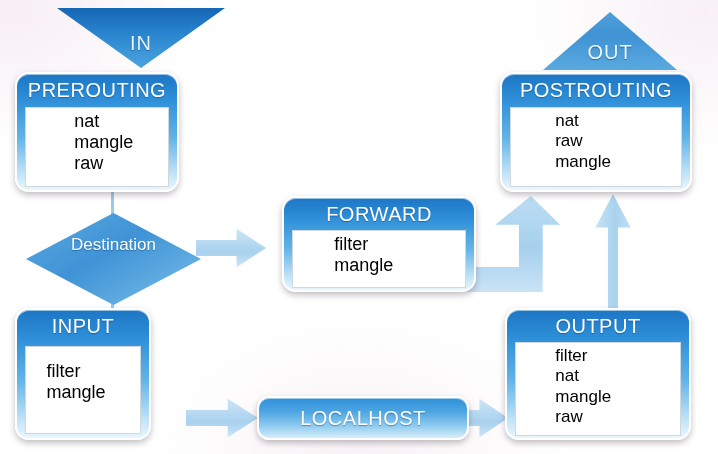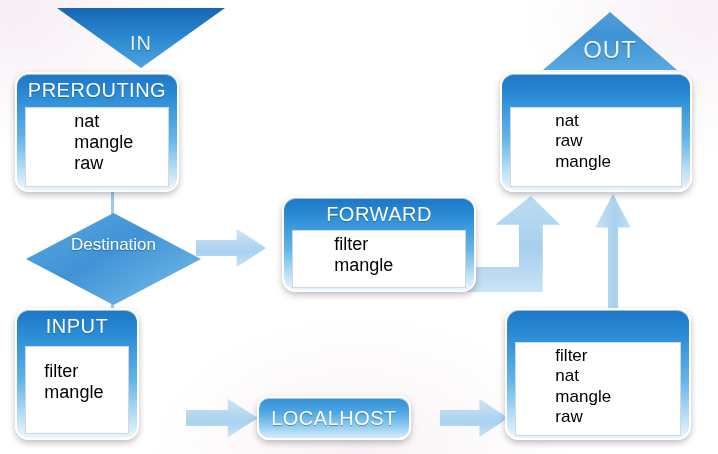--- a/index.html
+++ b/index.html
@@ -61,29 +61,29 @@
 
   #postrouting{left:500px;top:72px;width:192px;height:120px;}
   #postrouting .chain-title{font-size:20px;}
   #postrouting .tables{top:33px;height:80px;}
   #postrouting .tables div{font-size:17px;line-height:1.2;padding-left:26%;}
 
   #forward{left:262px;top:196px;width:194px;height:96px;margin-left:20px;}
   #forward .tables{top:32px;height:58px;}
   #forward .tables div{padding-left:24%;}
 
-  #input{left:15px;top:308px;width:124px;height:132px;}
+  #input{left:15px;top:308px;width:136px;height:132px;}
   #input .tables{top:36px;height:88px;padding-top:14px;}
   #input .tables div{padding-left:18%;}
 
   #output{left:505px;top:308px;width:186px;height:132px;}
   #output .tables{top:32px;height:94px;}
   #output .tables div{font-size:17px;line-height:1.2;padding-left:24%;}
 
-  #localhost{left:257px;top:396px;width:154px;height:44px;border-radius:12px;
+  #localhost{left:257px;top:396px;width:212px;height:44px;border-radius:12px;
     background:linear-gradient(180deg,#2f90d8 0%, #4fa6e2 35%, #8fcbef 70%, #d7eefb 100%);}
   #localhost .chain-title{top:9px;font-size:20px;}
 
   
   .tri{position:absolute;z-index:3;}
   #in-tri{
     left:57px;top:8px;width:168px;height:60px;
     background:linear-gradient(180deg,#1666b4 0%, #2a86cf 45%, #4ba4e0 100%);
     clip-path:polygon(0% 0%, 100% 0%, 50% 100%);
     filter:drop-shadow(2px 2px 2px rgba(90,80,90,.45));
@@ -94,21 +94,21 @@
     text-shadow:0 1px 1px rgba(0,50,100,.5);
   }
   #out-tri{
     left:543px;top:12px;width:134px;height:58px;
     background:linear-gradient(180deg,#4f9ed8 0%, #3f93d4 40%, #5aa9e0 100%);
     clip-path:polygon(50% 0%, 100% 100%, 0% 100%);
     filter:drop-shadow(2px 2px 2px rgba(90,80,90,.45));
   }
   #out-tri .tri-label{
     position:absolute;left:0;right:0;bottom:6px;text-align:center;
-    color:#eaf5fc;font-size:24px;letter-spacing:1px;
+    color:#eaf5fc;font-size:20px;letter-spacing:1px;
     text-shadow:0 1px 1px rgba(0,50,100,.5);
   }
 
   
   #decision{
     position:absolute;left:26px;top:213px;width:175px;height:92px;
     background:linear-gradient(150deg,#5aa8df 0%, #3f93d6 45%, #7cc0ea 100%);
     clip-path:polygon(50% 0%, 100% 50%, 50% 100%, 0% 50%);
     filter:drop-shadow(2px 2px 2px rgba(90,80,90,.4));
     z-index:3;
@@ -184,20 +184,21 @@
   <div class="chain" id="prerouting">
     <div class="chain-title">PREROUTING</div>
     <div class="tables">
       <div>nat</div>
       <div>mangle</div>
       <div>raw</div>
     </div>
   </div>
 
   <div class="chain" id="postrouting">
+    <div class="chain-title">POSTROUTING</div>
     <div class="tables">
       <div>nat</div>
       <div>raw</div>
       <div>mangle</div>
     </div>
   </div>
 
   <div id="decision">
     <div class="d-text">
       <span>Destination</span><br>
@@ -214,20 +215,21 @@
 
   <div class="chain" id="input">
     <div class="chain-title">INPUT</div>
     <div class="tables">
       <div>filter</div>
       <div>mangle</div>
     </div>
   </div>
 
   <div class="chain" id="output">
+    <div class="chain-title">OUTPUT</div>
     <div class="tables">
       <div>filter</div>
       <div>nat</div>
       <div>mangle</div>
       <div>raw</div>
     </div>
   </div>
 
   <div class="chain" id="localhost">
     <div class="chain-title">LOCALHOST</div>

